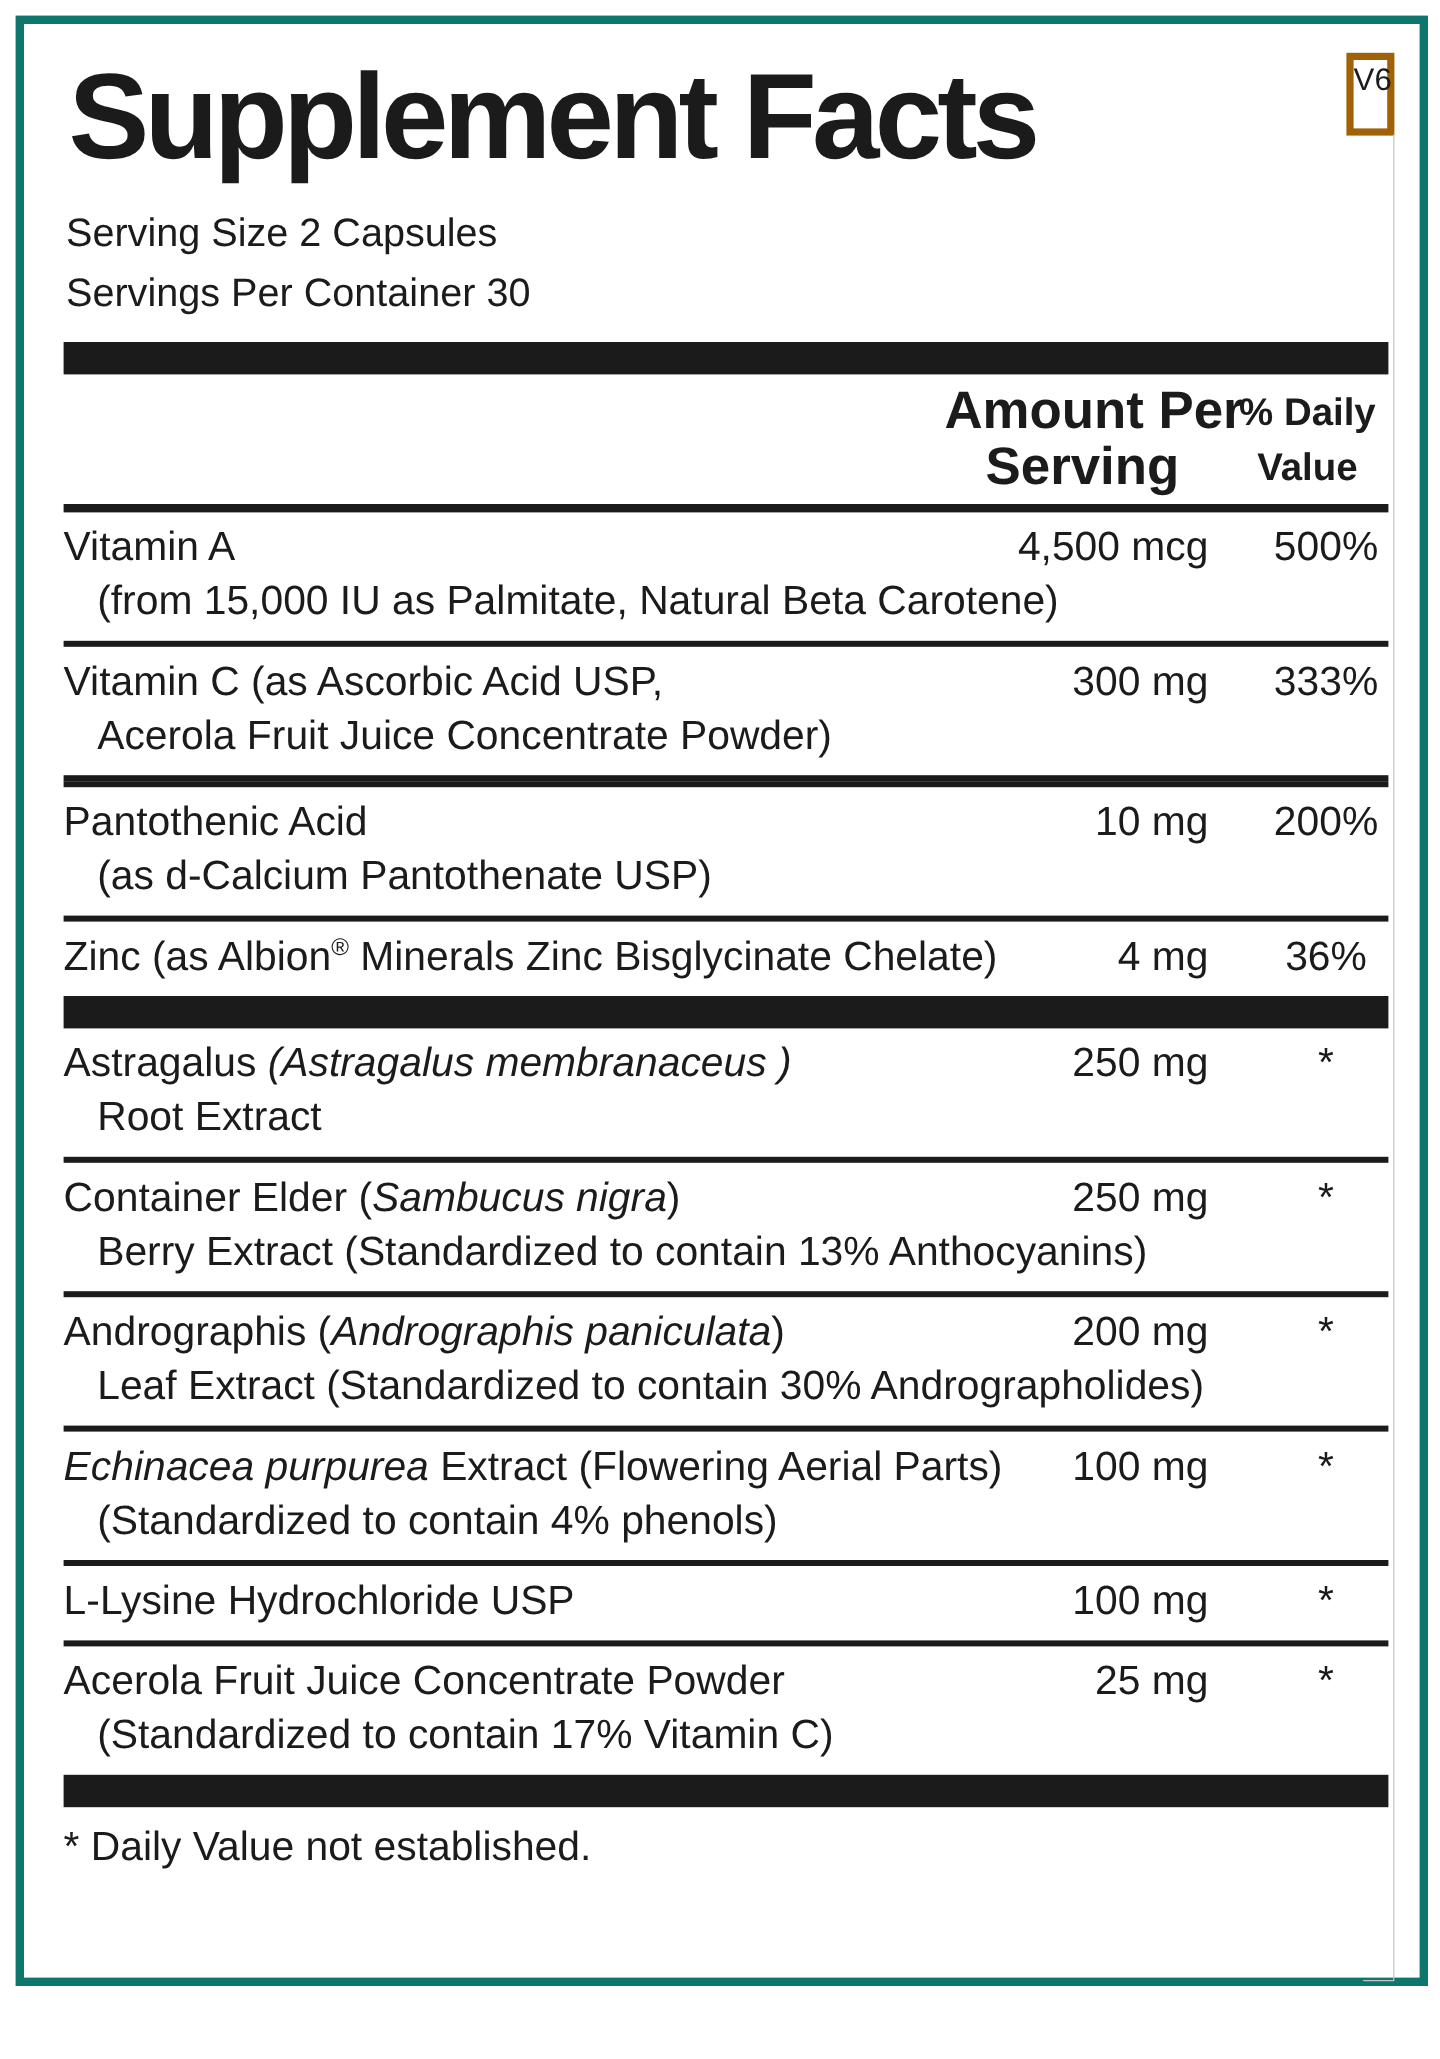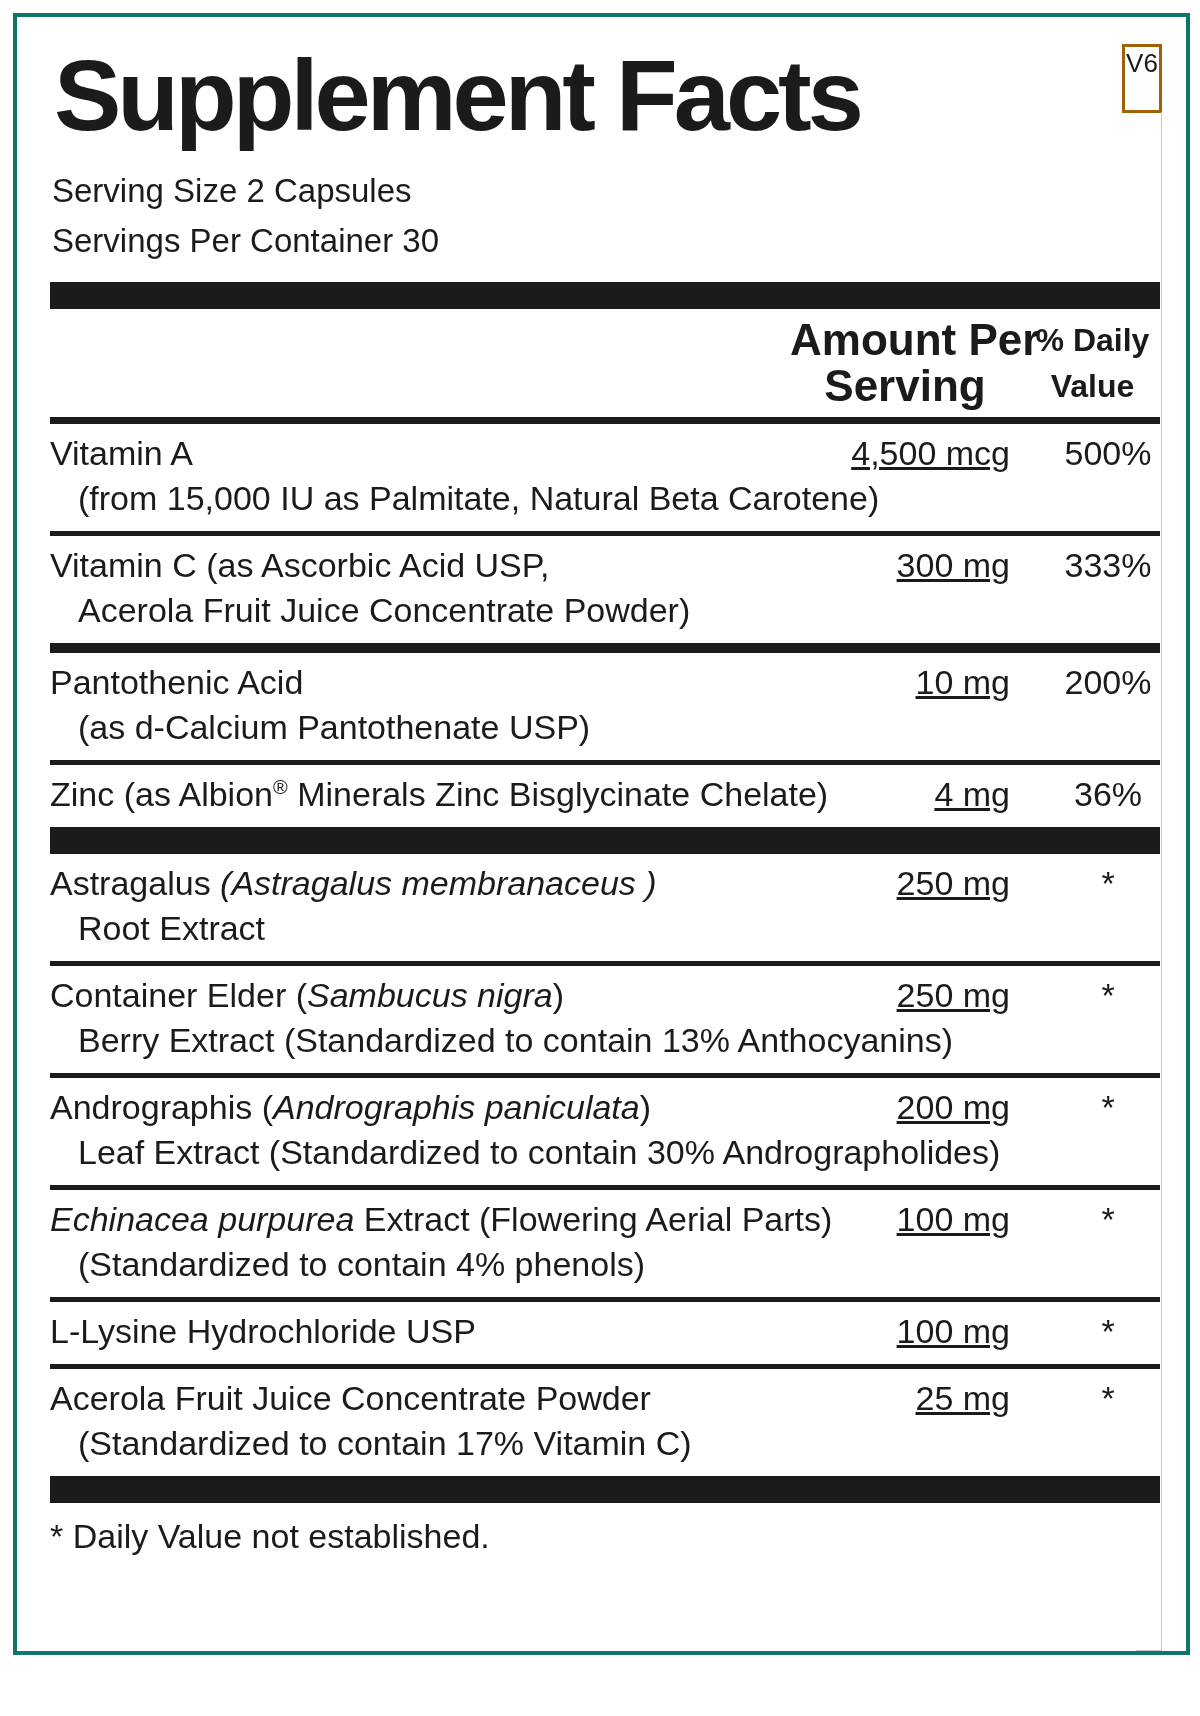--- a/index.html
+++ b/index.html
@@ -7,21 +7,21 @@
     width:1200px; height:1716px;
     background:#ffffff;
     font-family:"Liberation Sans", sans-serif;
     color:#1b1b1b;
     position:relative;
     overflow:hidden;
   }
   .label-box {
     position:absolute; left:13px; top:13px;
     width:1177px; height:1642px;
-    border:4px solid #0f766e;
+    border:7px solid #0f766e;
     box-sizing:border-box;
     background:#fff;
   }
   .content {
     position:relative;
     padding:18px 26px 0 33px;
   }
   .title {
     font-size:101px;
     font-weight:bold;
@@ -76,39 +76,38 @@
     padding:7px 0 10px 0;
     font-size:34px;
     line-height:45px;
   }
   .row .name { white-space:nowrap; }
   .row .sub { padding-left:28px; white-space:nowrap; }
   .row .amount {
     position:absolute; top:7px; right:150px;
     white-space:nowrap;
     text-align:left;
-    text-decoration:underline;
   }
   .row .dv {
     position:absolute; top:7px; right:0;
     width:104px;
     text-align:center;
     white-space:nowrap;
   }
   .row sup { font-size:20px; line-height:0; }
   .footnote {
     font-size:34px;
     line-height:46px;
     padding:10px 0 0 0;
   }
   
   .v6-box {
     position:absolute; left:1122px; top:44px;
     width:40px; height:69px;
-    border:3px solid #a16207;
+    border:6px solid #a16207;
     box-sizing:border-box;
     font-size:26px;
     color:#1b1b1b;
     text-align:center;
     padding-top:1px;
     background:transparent;
   }
   .gray-line-v {
     position:absolute; left:1161px; top:112px;
     width:1px; height:1538px;

